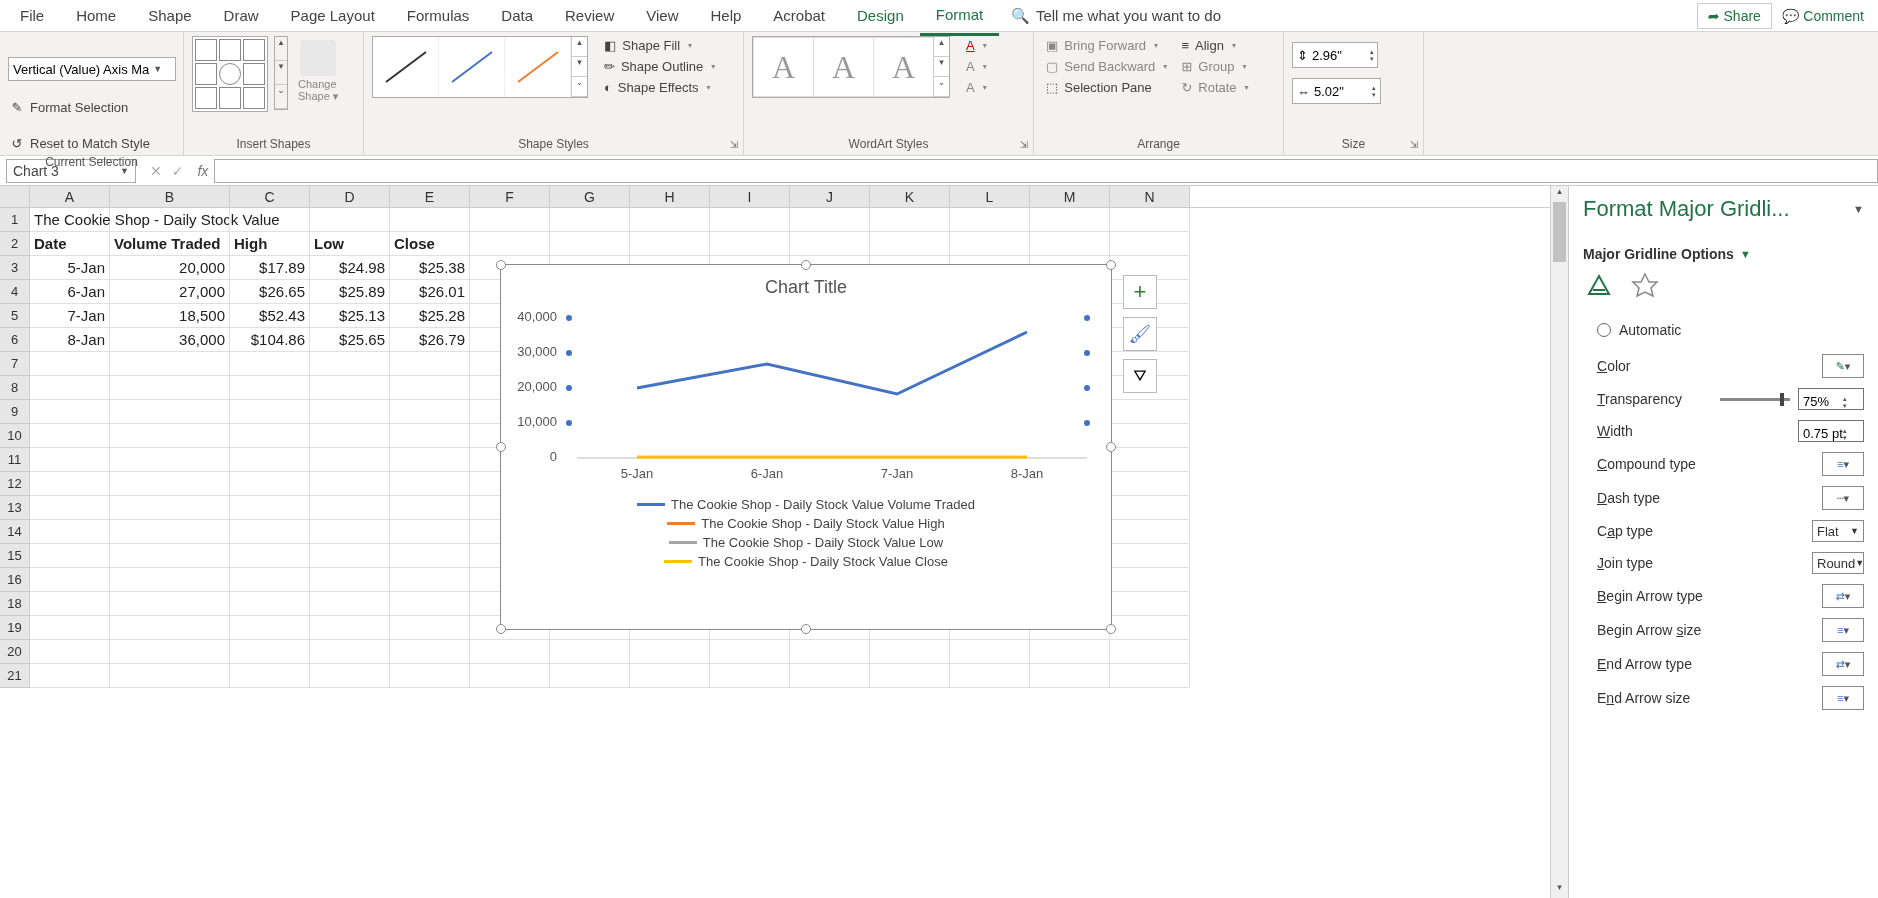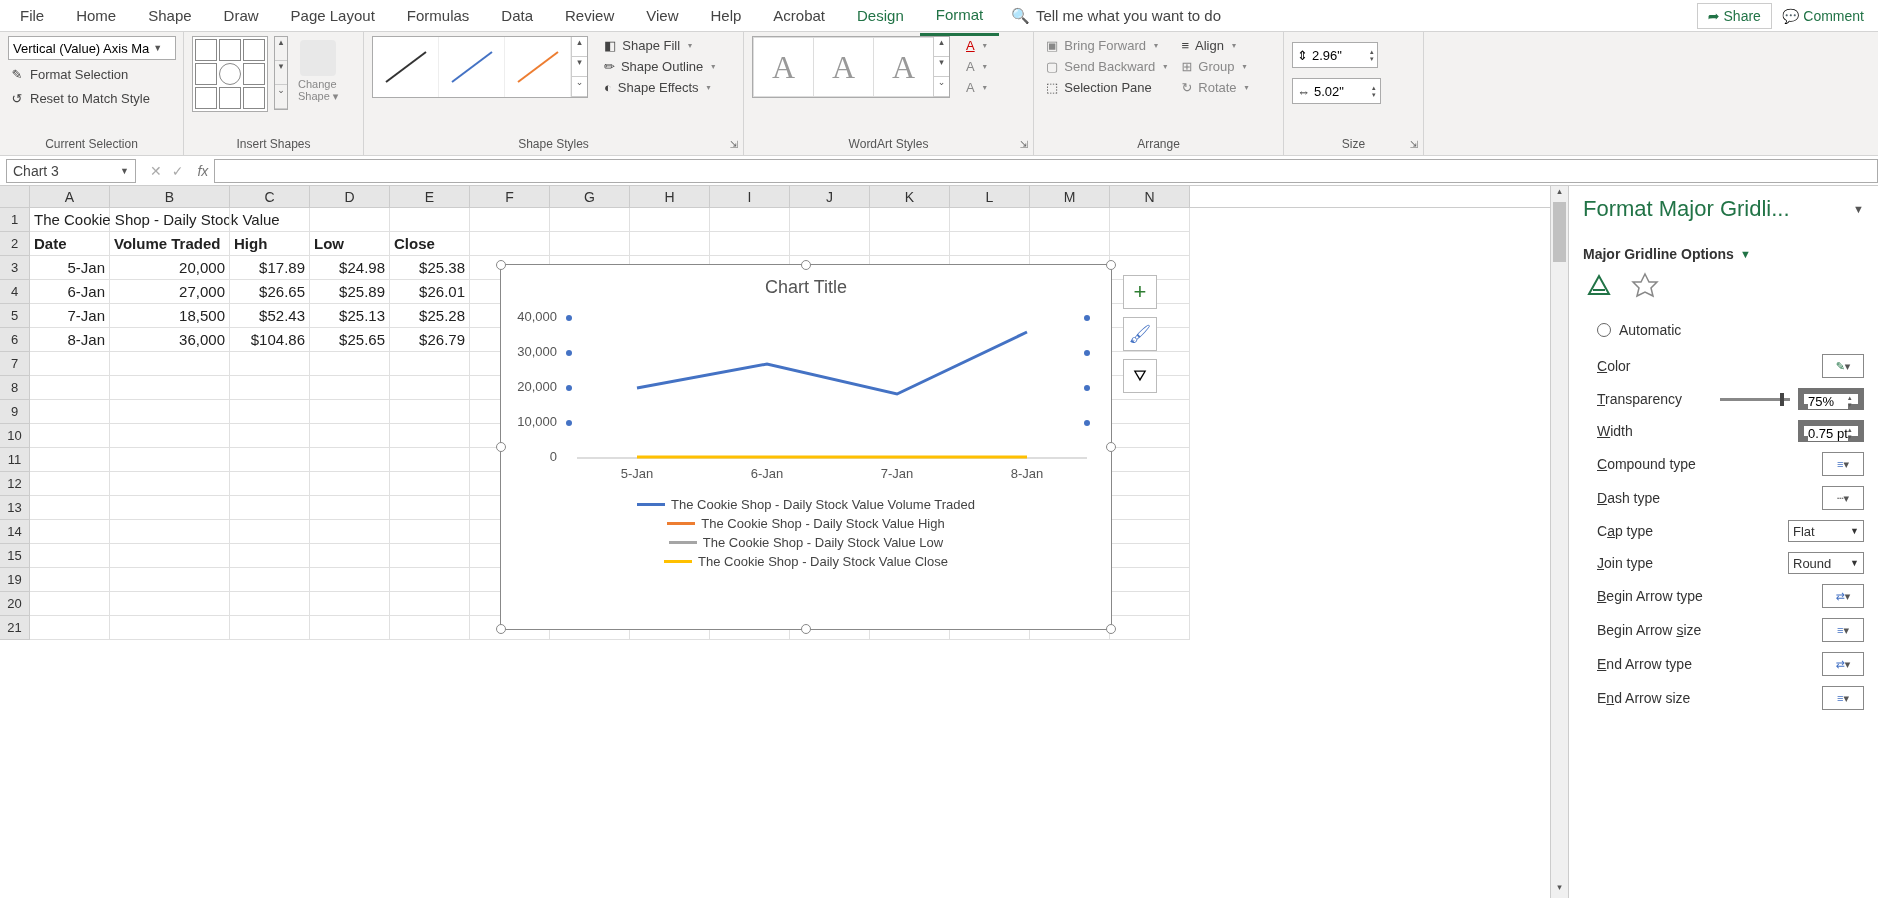--- a/index.html
+++ b/index.html
@@ -95,24 +95,24 @@
 .pane-title .arrow { margin-left: auto; font-size: 11px; color: #555; }
 .pane-sub { font-size: 14px; font-weight: 600; color: #333; margin-bottom: 8px; display: flex; align-items: center; gap: 6px; }
 .pane-icons { display: flex; gap: 14px; margin: 8px 0 20px 0; }
 .pane-icon { width: 32px; height: 32px; }
 .pane-radio { display: flex; align-items: center; gap: 8px; font-size: 14px; color: #333; margin: 8px 0 16px 14px; }
 .pane-row { display: flex; align-items: center; margin: 10px 0 10px 14px; font-size: 14px; color: #333; }
 .pane-row .label { flex: 1; }
 .pane-row .u { text-decoration: underline; }
 .pane-slider { width: 70px; height: 3px; background: #888; position: relative; margin-right: 8px; }
 .pane-slider-thumb { position: absolute; right: 6px; top: -5px; width: 4px; height: 13px; background: #444; }
-.pane-input { width: 66px; height: 22px; border: 6px solid #737373; padding: 0 4px; font-size: 13px; display: flex; align-items: flex-start; }
+.pane-input { width: 66px; height: 22px; border: 1px solid #737373; padding: 0 4px; font-size: 13px; display: flex; align-items: flex-end; }
 .pane-input input { border: none; width: 40px; outline: none; font-size: 13px; }
 .pane-dd { width: 42px; height: 24px; border: 1px solid #888; display: flex; align-items: center; justify-content: center; font-size: 11px; color: #555; }
-.pane-select { width: 76px; height: 22px; border: 1px solid #888; padding: 0 4px; font-size: 13px; display: flex; align-items: center; justify-content: space-between; }
+.pane-select { width: 52px; height: 22px; border: 1px solid #888; padding: 0 4px; font-size: 13px; display: flex; align-items: center; justify-content: space-between; }
 .pane-select .arrow { margin-left: auto; font-size: 9px; }
 </style>
 </head>
 <body>
 
 <div class="ribbon-tabs">
   <div class="ribbon-tab">File</div>
   <div class="ribbon-tab">Home</div>
   <div class="ribbon-tab">Shape</div>
   <div class="ribbon-tab">Draw</div>
@@ -135,21 +135,21 @@
   </div>
   <div class="comment-box">
     <span style="color:#217346">💬</span>
     <span>Comment</span>
   </div>
 </div>
 
 <div class="ribbon-body">
 
   <div class="ribbon-group" style="width:184px">
-    <div class="ribbon-group-content" style="flex-direction:column;gap:4px;">
+    <div class="ribbon-group-content" style="flex-direction:column;gap:16px;margin-top:21px;">
       <div class="dropdown-box" style="width:168px">
         <span>Vertical (Value) Axis Ma</span>
         <span class="arrow">▼</span>
       </div>
       <div class="small-btn">
         <span class="icon-box">✎</span>
         <span>Format Selection</span>
       </div>
       <div class="small-btn">
         <span class="icon-box">↺</span>
@@ -610,20 +610,54 @@
         <div class="cell"></div>
         <div class="cell"></div>
         <div class="cell"></div>
         <div class="cell"></div>
         <div class="cell"></div>
         <div class="cell"></div>
         <div class="cell"></div>
         <div class="cell"></div>
       </div>
       <div class="row">
+        <div class="row-h">16</div>
+        <div class="cell"></div>
+        <div class="cell wide"></div>
+        <div class="cell"></div>
+        <div class="cell"></div>
+        <div class="cell"></div>
+        <div class="cell"></div>
+        <div class="cell"></div>
+        <div class="cell"></div>
+        <div class="cell"></div>
+        <div class="cell"></div>
+        <div class="cell"></div>
+        <div class="cell"></div>
+        <div class="cell"></div>
+        <div class="cell"></div>
+      </div>
+      <div class="row">
+        <div class="row-h">18</div>
+        <div class="cell"></div>
+        <div class="cell wide"></div>
+        <div class="cell"></div>
+        <div class="cell"></div>
+        <div class="cell"></div>
+        <div class="cell"></div>
+        <div class="cell"></div>
+        <div class="cell"></div>
+        <div class="cell"></div>
+        <div class="cell"></div>
+        <div class="cell"></div>
+        <div class="cell"></div>
+        <div class="cell"></div>
+        <div class="cell"></div>
+      </div>
+      <div class="row">
         <div class="row-h">19</div>
         <div class="cell"></div>
         <div class="cell wide"></div>
         <div class="cell"></div>
         <div class="cell"></div>
         <div class="cell"></div>
         <div class="cell"></div>
         <div class="cell"></div>
         <div class="cell"></div>
         <div class="cell"></div>

